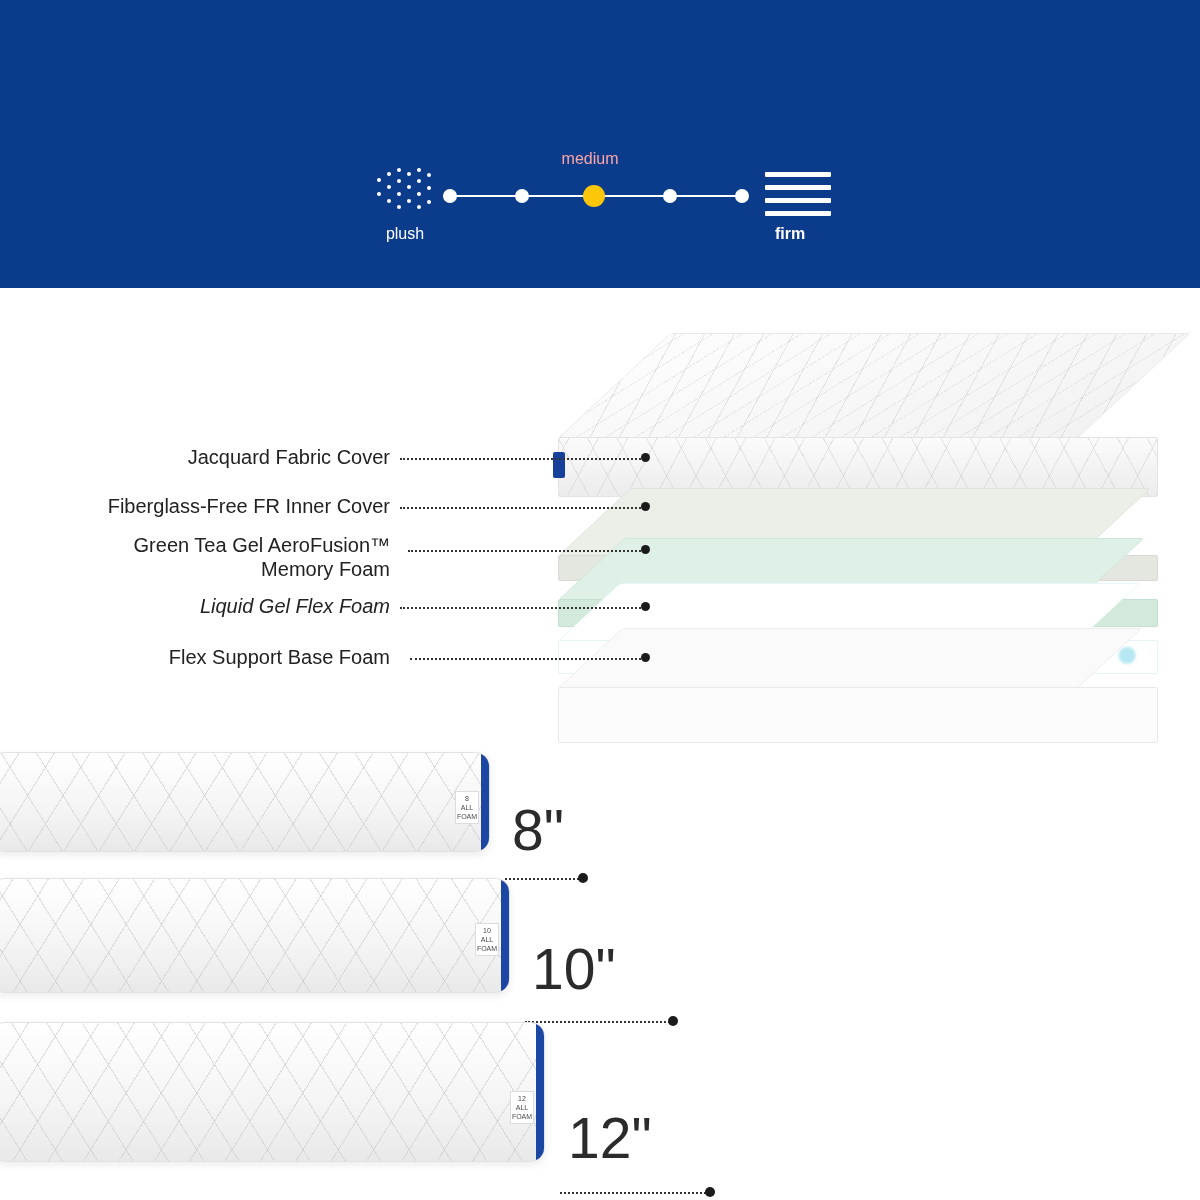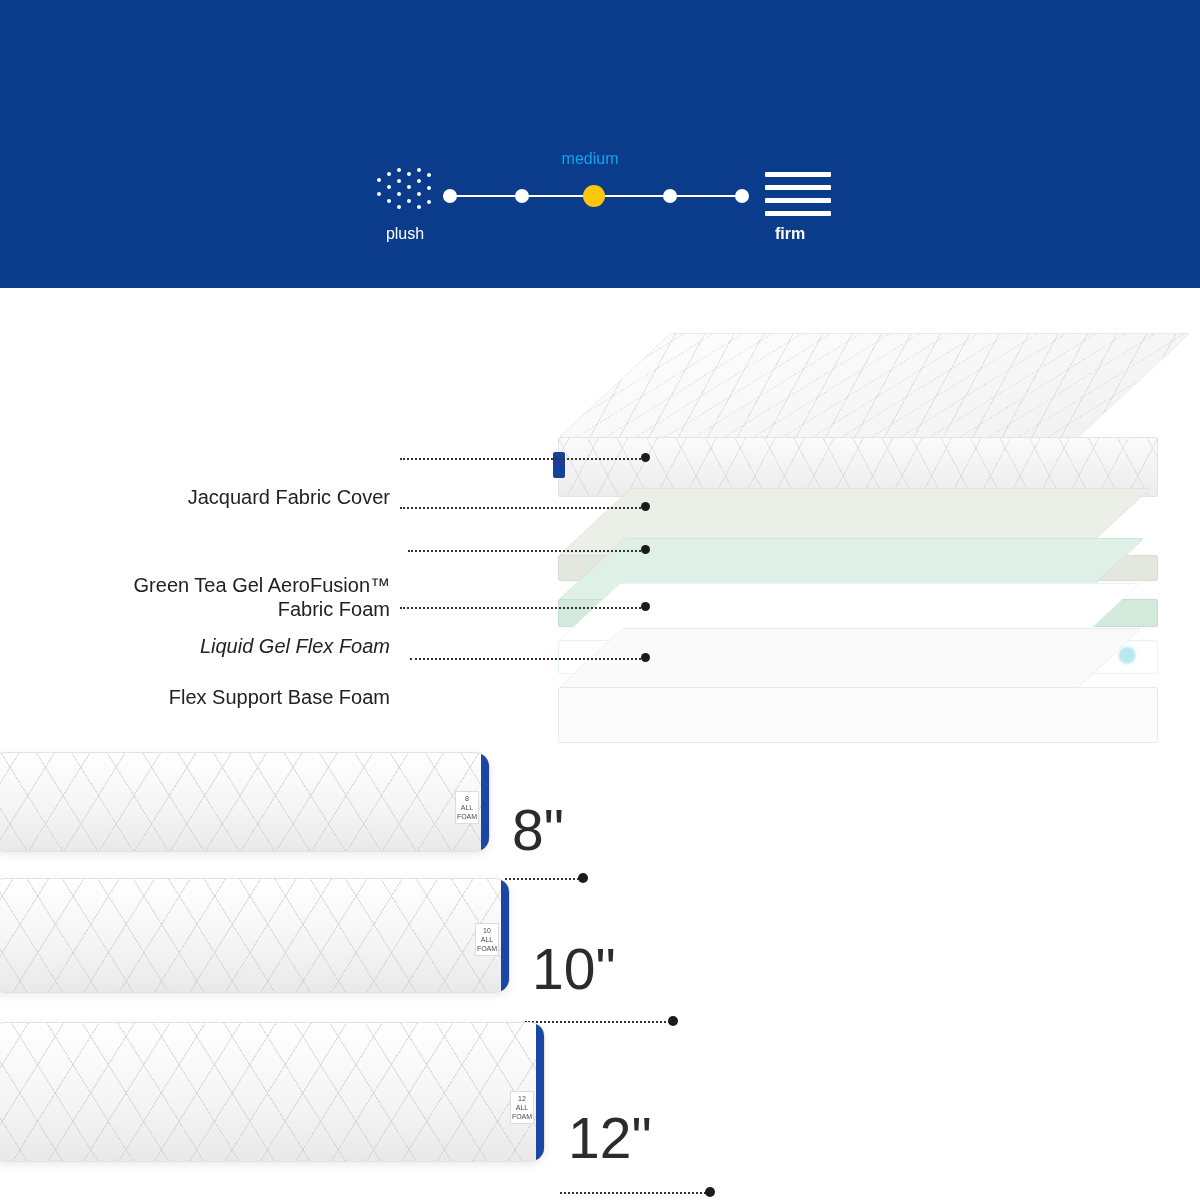--- a/index.html
+++ b/index.html
@@ -41,21 +41,21 @@
     top: 150px;
     width: 470px;
     height: 100px;
   }
   .scale-label-medium {
     position: absolute;
     left: 160px;
     top: 0px;
     width: 120px;
     text-align: center;
-    color: #0ea5e9;
+    color: #fca5a5;
     font-size: 16px;
   }
   .scale-line {
     position: absolute;
     left: 73px;
     top: 45px;
     width: 305px;
     height: 2px;
     background: #ffffff;
   }
@@ -253,21 +253,20 @@
   }
 
   
   .layer-label {
     position: absolute;
     text-align: right;
     font-size: 20px;
     color: #222;
     line-height: 24px;
     white-space: pre-line;
-    margin-top: 40px;
   }
   .leader {
     position: absolute;
     height: 1px;
     border-top: 2px dotted #333;
   }
   .leader-dot {
     position: absolute;
     width: 9px; height: 9px;
     border-radius: 50%;
@@ -416,25 +415,26 @@
 
   <div class="slab" id="layer-base" style="left:558px; top:340px;">
     <div class="top"></div>
     <div class="front"></div>
   </div>
 
   <div class="layer-label" style="left:60px; top:157px; width:330px;">Jacquard Fabric Cover</div>
   <div class="leader" style="left:400px; top:170px; width:245px;"></div>
   <div class="leader-dot" style="left:641px; top:165px;"></div>
 
+  <div class="layer-label" style="left:20px; top:206px; width:370px;">Fiberglass-Free FR Inner Cover</div>
   <div class="leader" style="left:400px; top:219px; width:245px;"></div>
   <div class="leader-dot" style="left:641px; top:214px;"></div>
 
   <div class="layer-label" style="left:20px; top:245px; width:370px;">Green Tea Gel AeroFusion™
-Fabric Foam</div>
+Memory Foam</div>
   <div class="leader" style="left:408px; top:262px; width:237px;"></div>
   <div class="leader-dot" style="left:641px; top:257px;"></div>
 
   <div class="layer-label" style="left:60px; top:306px; width:330px;font-style:italic;">Liquid Gel Flex Foam</div>
   <div class="leader" style="left:400px; top:319px; width:245px;"></div>
   <div class="leader-dot" style="left:641px; top:314px;"></div>
 
   <div class="layer-label" style="left:60px; top:357px; width:330px;">Flex Support Base Foam</div>
   <div class="leader" style="left:410px; top:370px; width:235px;"></div>
   <div class="leader-dot" style="left:641px; top:365px;"></div>

